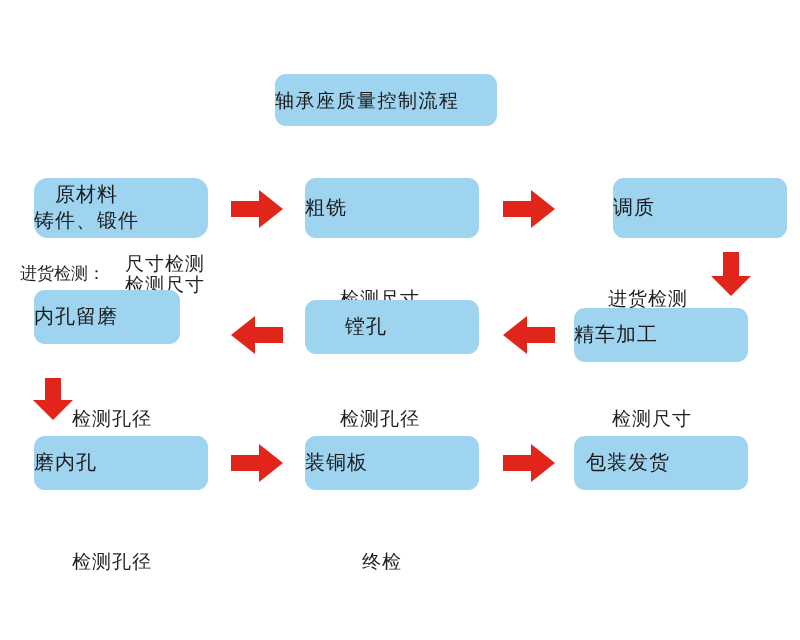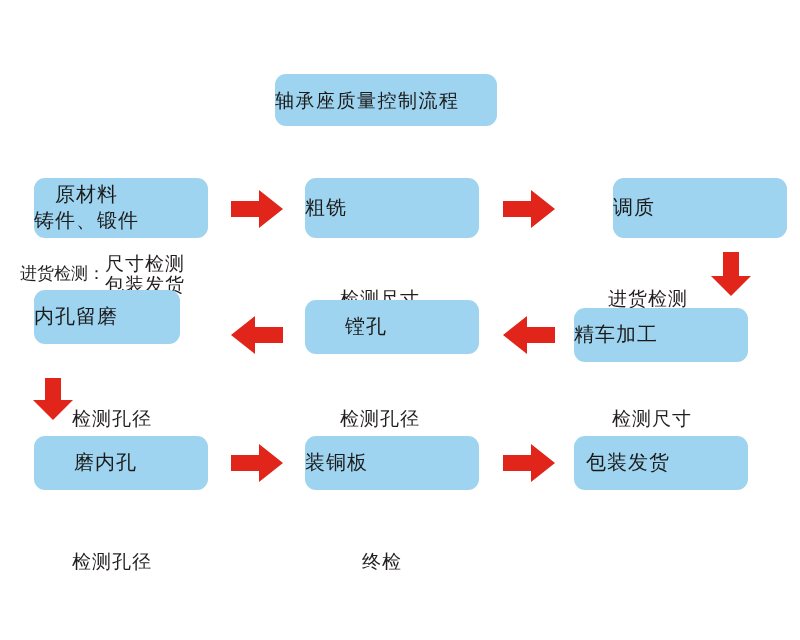--- a/index.html
+++ b/index.html
@@ -77,21 +77,21 @@
 </style>
 </head>
 <body>
 
 <div id="canvas">
 
   <div class="node title-node" style="left:275px; top:74px; width:222px; height:52px;">
     <span class="node-text">轴承座质量控制流程</span>
   </div>
 
-  <div class="node" style="left:34px; top:178px; width:174px; height:60px;">
+  <div class="node" style="left:34px; top:178px; width:174px; height:60px;border-radius:14px;">
     <span class="node-text">原材料
 铸件、锻件</span>
   </div>
 
   <div class="arrow" style="left:231px; top:190px; width:52px; height:38px;">
     <svg width="52" height="38" viewBox="0 0 52 38" aria-hidden="true">
       <polygon points="0,11 28,11 28,0 52,19 28,38 28,27 0,27" fill="#e1251b"></polygon>
     </svg>
   </div>
 
@@ -102,23 +102,23 @@
   <div class="arrow" style="left:503px; top:190px; width:52px; height:38px;">
     <svg width="52" height="38" viewBox="0 0 52 38" aria-hidden="true">
       <polygon points="0,11 28,11 28,0 52,19 28,38 28,27 0,27" fill="#e1251b"></polygon>
     </svg>
   </div>
 
   <div class="node" style="left:574px; top:178px; width:174px; height:60px;margin-left:39px;">
     <span class="node-text">调质</span>
   </div>
 
-  <div class="caption inline-pair" style="left:20px; top:253px;">
+  <div class="caption inline-pair" style="left:20px; top:253px;gap:20px;">
     <span class="lead">进货检测：</span><span class="stack">尺寸检测
-包装发货</span>
+检测尺寸</span>
   </div>
 
   <div class="caption" style="left:340px; top:265px;">
     <span>检测尺寸</span>
   </div>
 
   <div class="caption" style="left:608px; top:265px;">
     <span>进货检测</span>
   </div>
 
@@ -163,21 +163,21 @@
   </div>
 
   <div class="caption" style="left:340px; top:385px;">
     <span>检测孔径</span>
   </div>
 
   <div class="caption" style="left:612px; top:385px;">
     <span>检测尺寸</span>
   </div>
 
-  <div class="node" style="left:34px; top:436px; width:174px; height:54px;padding-left:40px;">
+  <div class="node" style="left:34px; top:436px; width:174px; height:54px;">
     <span class="node-text">磨内孔</span>
   </div>
 
   <div class="arrow" style="left:231px; top:444px; width:52px; height:38px;">
     <svg width="52" height="38" viewBox="0 0 52 38" aria-hidden="true">
       <polygon points="0,11 28,11 28,0 52,19 28,38 28,27 0,27" fill="#e1251b"></polygon>
     </svg>
   </div>
 
   <div class="node" style="left:305px; top:436px; width:174px; height:54px;">

